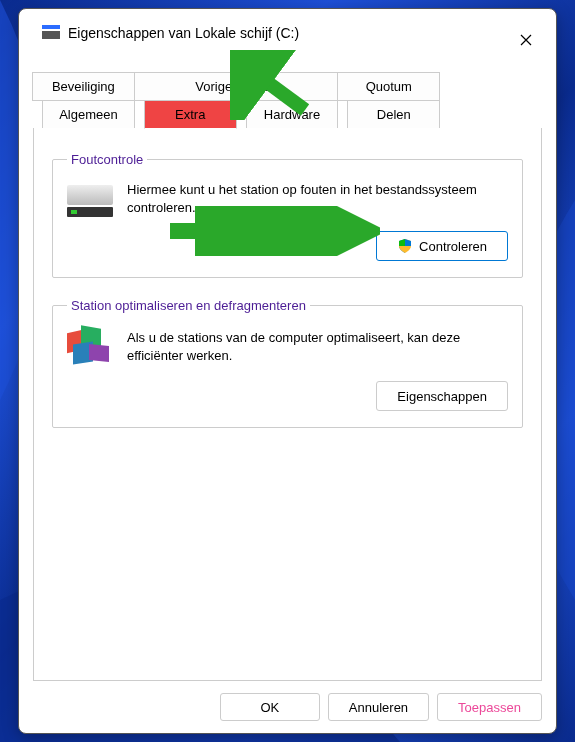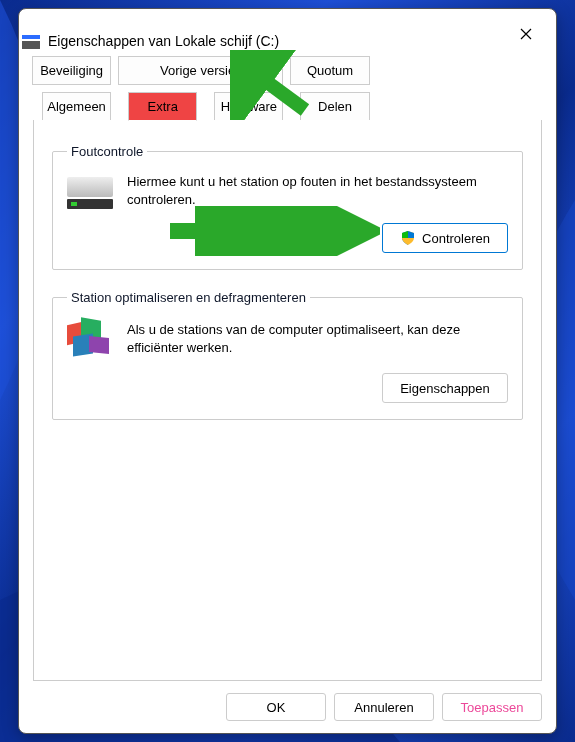--- a/index.html
+++ b/index.html
@@ -21,22 +21,23 @@
     background: #ffffff;
     border: 1px solid #555;
     border-radius: 8px;
     display: flex;
     flex-direction: column;
     box-shadow: 0 4px 16px rgba(0,0,0,0.3);
   }
   .titlebar {
     height: 40px;
     display: flex;
-    align-items: flex-end;
-    padding: 0 8px 0 3px;
+    align-items: flex-start;
+    padding: 0 8px 0 23px;
+    margin-top: 16px;
   }
   .drive-icon {
     width: 18px; height: 14px;
     margin-right: 8px;
     position: relative;
   }
   .drive-icon .top { width:18px; height:4px; background:#2b6cff; }
   .drive-icon .bot { width:18px; height:8px; background:#555; margin-top:2px; }
   .title-text { flex: 1; font-size: 14px; color:#000; }
   .close-btn {
@@ -46,23 +47,23 @@
     font-size: 16px;
     font-weight: 300;
   }
   .content {
     flex:1;
     padding: 8px 14px 0 14px;
     display:flex; flex-direction:column;
   }
   .tabs {
     display:grid;
-    grid-template-columns: repeat(6, 1fr);
+    grid-template-columns: repeat(5, 1fr);
     grid-template-rows: 28px 28px;
-    gap:8px;
+    gap:0;
     position: relative;
     text-align: center;
   }
   .tab {
     border: 1px solid #ccc;
     background:#fdfdfd;
     display:flex; align-items:center; justify-content:center;
     font-size:13px;
     cursor:pointer;
     margin-left:-1px;
@@ -88,21 +89,21 @@
   }
   fieldset {
     border:1px solid #ccc;
     border-radius:2px;
     padding: 14px 14px 16px 14px;
     margin-bottom: 20px;
   }
   legend {
     padding: 0 4px;
     font-size:13px;
-    color:#0f172a;
+    color:#4c1d95;
   }
   .section-row {
     display:flex;
     gap:14px;
     align-items:center;
   }
   .hdd-icon {
     width:46px; height:32px;
     margin-top:4px;
     flex-shrink:0;
@@ -125,21 +126,21 @@
   }
   .win-btn {
     min-width:126px; height:30px;
     background:#fff;
     border:1px solid #ccc;
     border-radius:3px;
     font-size:13px;
     cursor:pointer;
     display:flex; align-items:center; justify-content:center;
     gap:6px;
-    padding: 0 14px;
+    padding: 0 20px;
   }
   .win-btn.primary { border:1px solid #0078d4; }
   .shield-icon {
     width:16px; height:16px; position:relative;
   }
   .shield-icon svg { width:16px; height:16px; display:block; }
   .footer {
     height:52px;
     display:flex; align-items:center; justify-content:flex-end;
     gap:8px;

